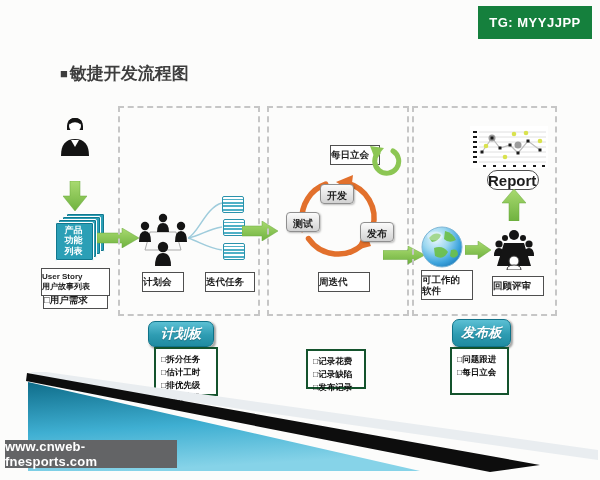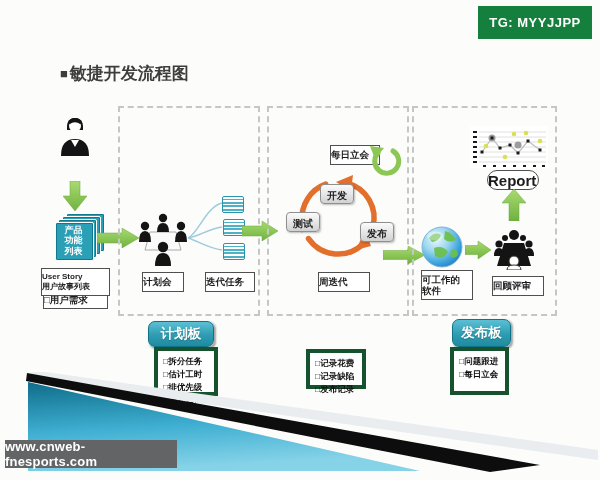--- a/index.html
+++ b/index.html
@@ -28,22 +28,22 @@
   
   .mini-card{background:repeating-linear-gradient(180deg,#ffffff 0 1.6px,#4fb0c6 1.6px 3.4px);
              border:1px solid #2a92ab;border-radius:2px;}
   
   .node{background:linear-gradient(180deg,#fbfbfb,#d2d2d2);border:1px solid #8f8f8f;border-radius:4px;
         display:flex;align-items:flex-end;justify-content:center;font-size:10px;font-weight:bold;color:#222;
         box-shadow:1px 1px 2px rgba(0,0,0,.25);}
   
   .board-btn{background:linear-gradient(180deg,#5cc0d4,#2e9cb2 55%,#1f8ba1);border:1px solid #0f7288;
              border-radius:7px;color:#fff;font-size:13.5px;font-weight:bold;display:flex;align-items:center;
-             justify-content:center;box-shadow:1.5px 1.5px 2px rgba(0,0,0,.35);text-shadow:0 1px 1px rgba(0,0,0,.25);}
-  .list-box{background:#fff;border:4px solid #14532d;font-size:8.5px;font-weight:bold;color:#111;
+             justify-content:center;box-shadow:1.5px 1.5px 2px rgba(0,0,0,.35);text-shadow:0 1px 1px rgba(0,0,0,.25);font-style:italic;}
+  .list-box{background:#fff;border:2px solid #14532d;font-size:8.5px;font-weight:bold;color:#111;
             padding:4px 5px;line-height:1.5;box-sizing:border-box;}
   .list-box div{white-space:nowrap;}
   
   .footer-bar{left:5px;top:440px;width:172px;height:28px;background:#636466;color:#fff;font-size:13px;
               font-weight:bold;display:flex;align-items:center;justify-content:center;z-index:5;letter-spacing:.2px;}
   svg{display:block;}
 </style>
 </head>
 <body>
 

